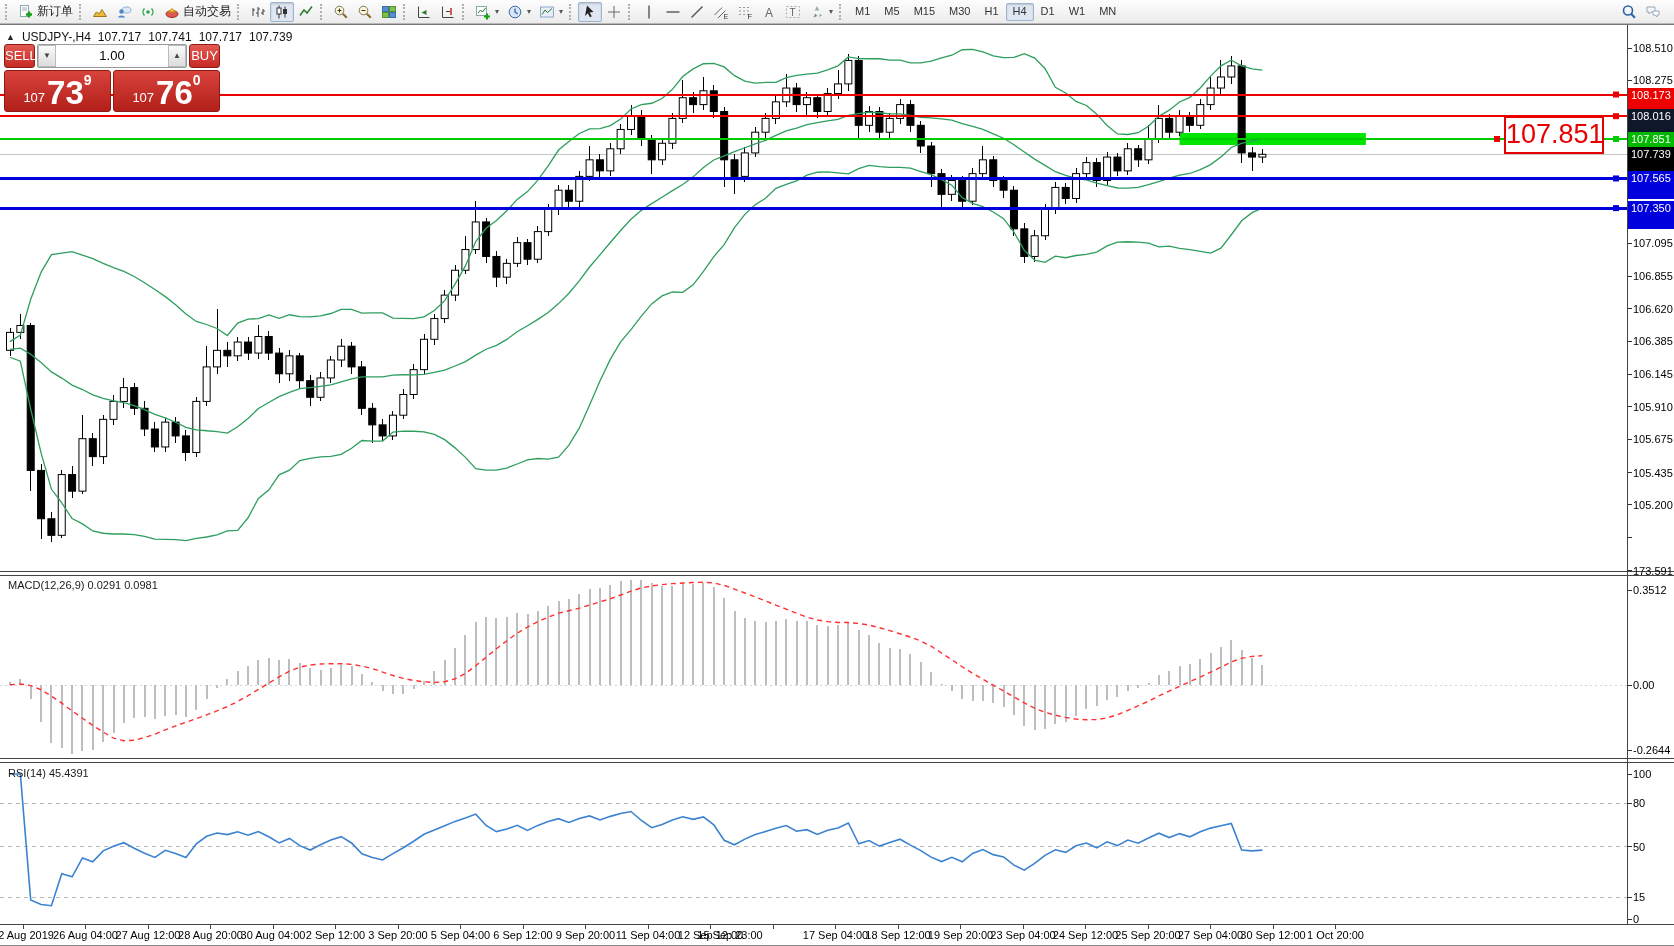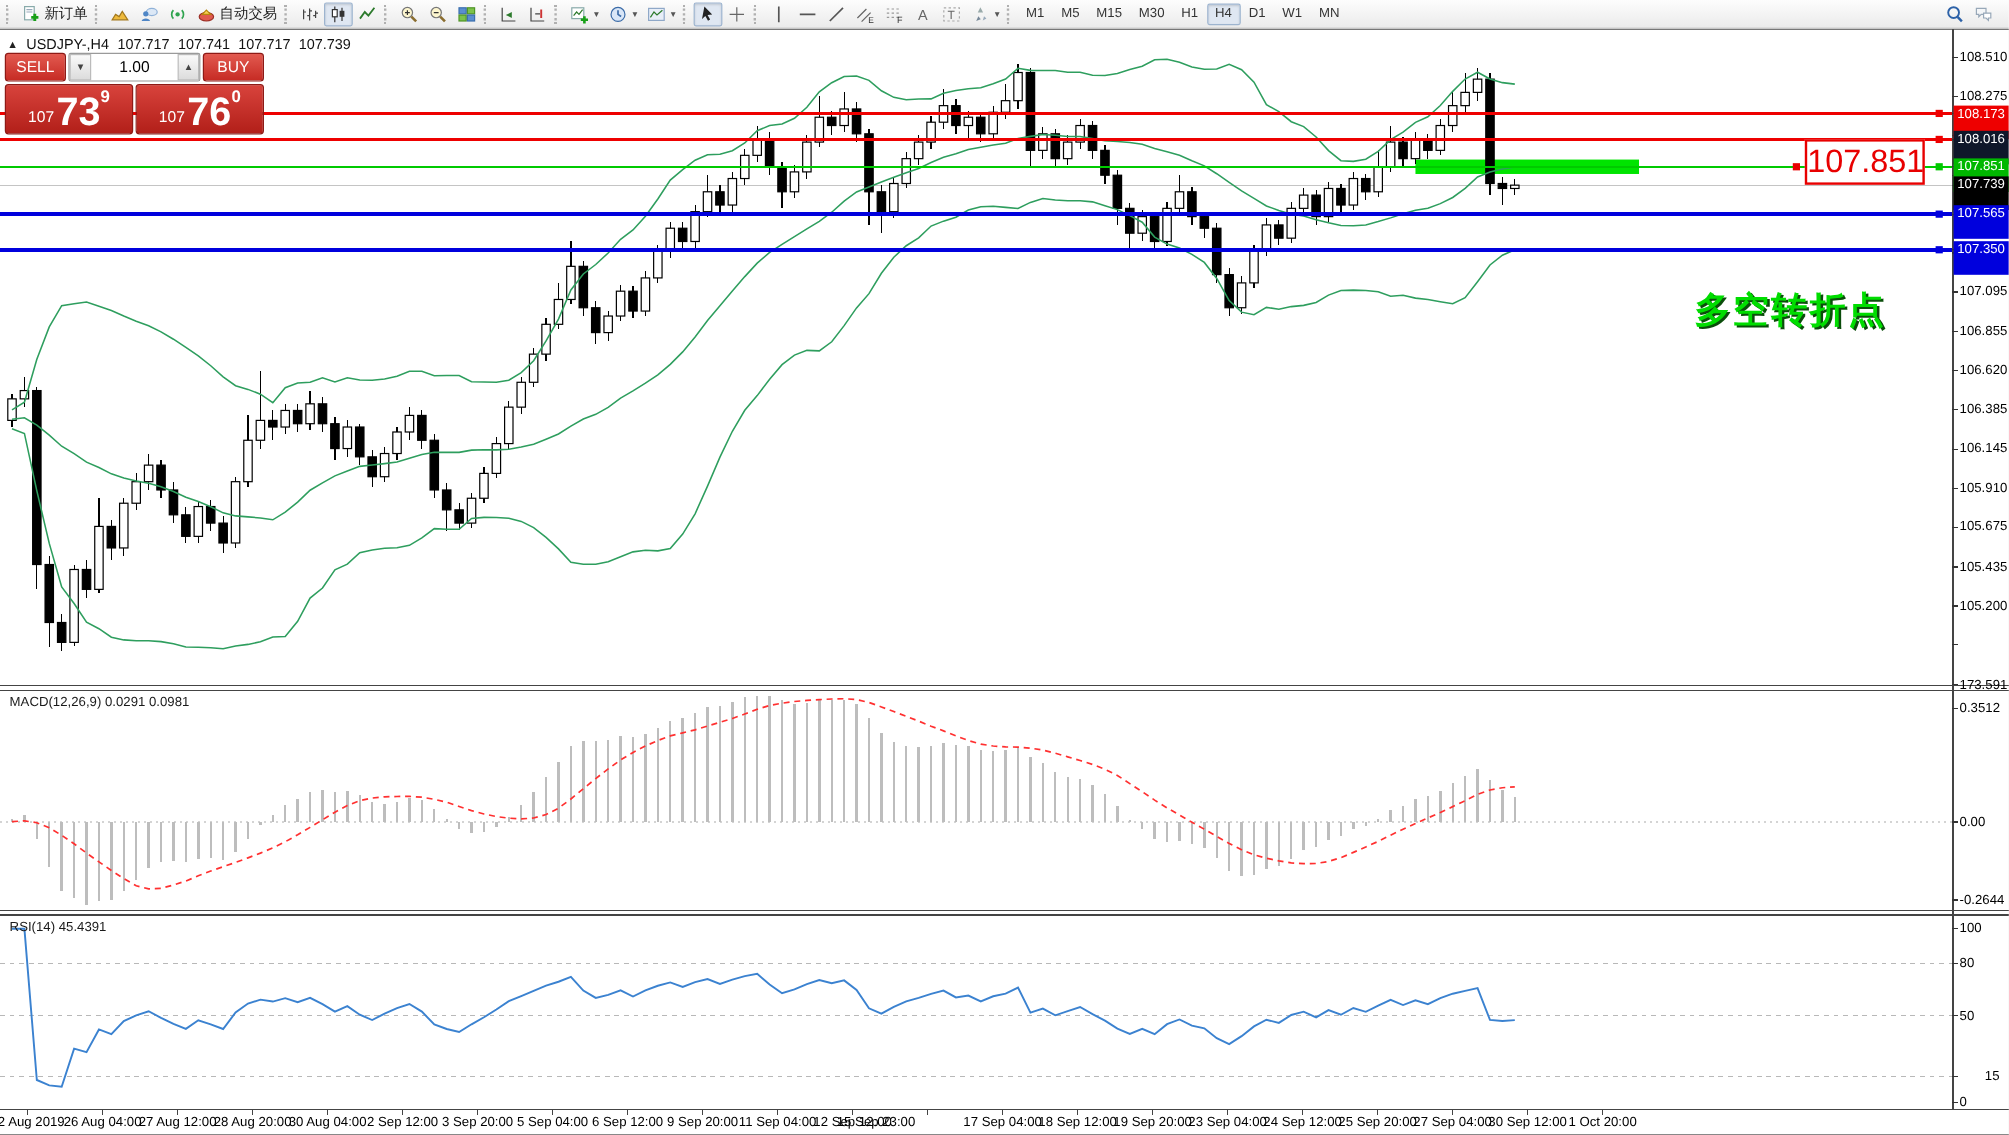--- a/index.html
+++ b/index.html
@@ -20,21 +20,21 @@
 .hdr{position:absolute;left:6px;top:30px;z-index:2;font-size:12px;color:#111;display:flex;gap:7px;align-items:center}
 .hdr .tri{font-size:9px;color:#222}
 .lab{position:absolute;z-index:2;font-size:11px;color:#1a1a1a}
 .tick{position:absolute;left:1633px;z-index:2;font-size:11px;line-height:12px;color:#000;white-space:nowrap}
 .badge{position:absolute;left:1628px;width:46px;height:28px;z-index:3;font-size:11px;line-height:14px;color:#fff;padding-left:3px;white-space:nowrap}
 .dlabel{position:absolute;top:929px;z-index:2;font-size:11px;color:#000;transform:translateX(-50%);white-space:nowrap}
 
 .trade{position:absolute;left:4px;top:44px;z-index:4;width:216px}
 .trow1{display:flex;gap:2px;height:24px}
 .btn-red{background:linear-gradient(#e25a50,#c62b24);border:1px solid #8e1a16;border-radius:3px;color:#fff;font-size:13px;text-align:center;line-height:22px}
-.sellbuy{width:51px}
+.sellbuy{width:31px}
 .spin{flex:1;display:flex;background:#fff;border:1px solid #9a9a9a;border-radius:2px}
 .spin .sbtn{width:18px;background:linear-gradient(#fafafa,#dcdcdc);border:1px solid #bbb;font-size:8px;color:#444;text-align:center;line-height:20px}
 .spin .sval{flex:1;text-align:center;font-size:13px;line-height:21px;color:#000}
 .trow2{display:flex;gap:2px;margin-top:2px;height:42px}
 .pbox{flex:1;background:linear-gradient(#d8433c,#b21f19);border:1px solid #8e1a16;border-radius:3px;color:#fff;display:flex;align-items:flex-end;justify-content:center;padding-bottom:3px}
 .pbox .pfx{font-size:13px;margin-right:2px;line-height:20px}
 .pbox .big{font-size:33px;font-weight:bold;line-height:30px}
 .pbox .sup{font-size:14px;font-weight:bold;align-self:flex-start;margin-top:1px}
 
 .pricebox{position:absolute;left:1504px;top:116px;width:100px;height:38px;z-index:4;border:2px solid #e80000;background:#fff;color:#e80000;font-size:27px;text-align:center;line-height:33px}
@@ -722,21 +722,20 @@
       </div>
       <div class="pbox">
         <span class="pfx">107</span>
         <span class="big">76</span>
         <span class="sup">0</span>
       </div>
     </div>
   </div>
 
   <div class="pricebox">107.851</div>
-  <div class="cnnote">多空转折点</div>
 
   <div class="lab" style="left:8px;top:579px">MACD(12,26,9) 0.0291 0.0981</div>
   <div class="lab" style="left:8px;top:767px">RSI(14) 45.4391</div>
 
   <div id="paxis"></div>
   <div id="daxis"></div>
 <div class="tick" style="top: 42px;">108.510</div>
     <div class="tick" style="top: 74.4417px;">108.275</div>
     <div class="tick" style="top: 106.883px;">108.040</div>
     <div class="tick" style="top: 140.016px;">107.800</div>
@@ -758,21 +757,21 @@
     <div class="badge" style="top: 131.975px; background: rgb(0, 184, 0);">107.851</div>
     <div class="badge" style="top: 147.437px; background: rgb(0, 0, 0);">107.739</div>
     <div class="badge" style="top: 171.457px; background: rgb(0, 0, 221);">107.565</div>
     <div class="badge" style="top: 201.138px; background: rgb(0, 0, 221);">107.350</div>
     <div class="tick" style="top: 584.176px;">0.3512</div>
     <div class="tick" style="top: 679px;">0.00</div>
     <div class="tick" style="top: 744px;">-0.2644</div>
     <div class="tick" style="top: 768px;">100</div>
     <div class="tick" style="top: 797px;">80</div>
     <div class="tick" style="top: 840.5px;">50</div>
-    <div class="tick" style="top: 891.25px; margin-left: 21px;">15</div>
+    <div class="tick" style="top: 891.25px;">15</div>
     <div class="tick" style="top: 913px;">0</div>
     <div class="dlabel" style="left: 23px;">22 Aug 2019</div>
     <div class="dlabel" style="left: 85.5px;">26 Aug 04:00</div>
     <div class="dlabel" style="left: 148px;">27 Aug 12:00</div>
     <div class="dlabel" style="left: 210.5px;">28 Aug 20:00</div>
     <div class="dlabel" style="left: 273px;">30 Aug 04:00</div>
     <div class="dlabel" style="left: 335.5px;">2 Sep 12:00</div>
     <div class="dlabel" style="left: 398px;">3 Sep 20:00</div>
     <div class="dlabel" style="left: 460.5px;">5 Sep 04:00</div>
     <div class="dlabel" style="left: 523px;">6 Sep 12:00</div>

